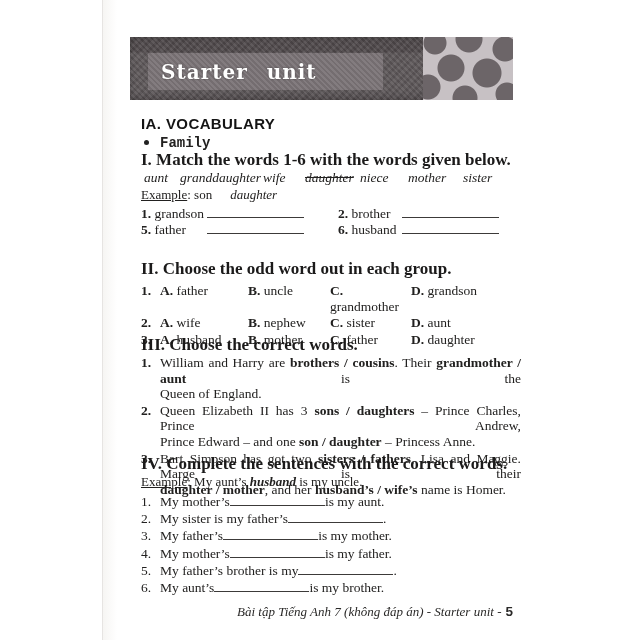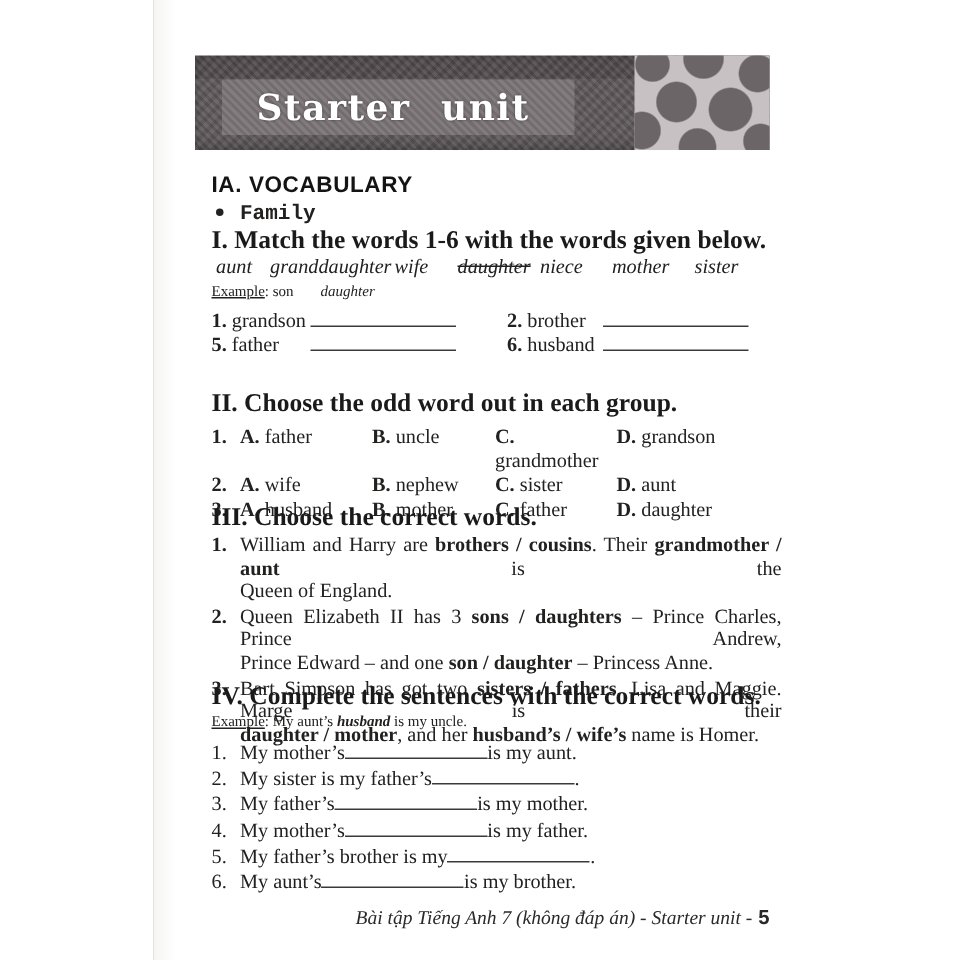--- a/index.html
+++ b/index.html
@@ -26,22 +26,22 @@
                      repeating-linear-gradient(-45deg,rgba(255,255,255,.04) 0 3px,rgba(0,0,0,.05) 3px 6px);
   }
   .banner-inner{
     position:absolute;left:18px;top:16px;width:235px;height:37px;
     background:#7b7477;
     background-image:repeating-linear-gradient(45deg,rgba(255,255,255,.06) 0 2px,rgba(0,0,0,.06) 2px 4px);
     display:flex;align-items:center;
   }
   .banner-title{
     font-family:"DejaVu Serif", serif;
-    font-weight:bold;font-size:24px;color:#ffffff;
-    padding-left:23px;letter-spacing:1px;word-spacing:11px;
+    font-weight:bold;font-size:20px;color:#ffffff;
+    padding-left:13px;letter-spacing:1px;word-spacing:11px;
     text-shadow:0 0 2px rgba(0,0,0,.45);
     white-space:nowrap;
   }
   .banner-bubbles{
     position:absolute;right:0;top:0;width:90px;height:63px;
     background-color:#c7c1c4;
     background-image:
       radial-gradient(circle at 12px 6px,  #6c6568 0 11px, rgba(0,0,0,0) 12px),
       radial-gradient(circle at 46px 2px,  #6c6568 0 13px, rgba(0,0,0,0) 14px),
       radial-gradient(circle at 82px 12px, #6c6568 0 12px, rgba(0,0,0,0) 13px),
@@ -60,21 +60,21 @@
   }
   .family{top:135px;font-weight:bold;font-size:14px;font-family:Liberation Mono, monospace;}
   .family .dot{display:inline-block;width:5px;height:5px;border-radius:50%;background:#222;margin:0 11px 2px 3px;vertical-align:middle;}
   .ex-title{font-weight:bold;font-size:17px;color:#1b1a1a;}
 
   
   .ex1-title{top:152px;}
   .wordbank{top:170px;height:16px;width:380px;font-style:italic;font-size:13.5px;}
   .wordbank span{position:absolute;white-space:nowrap;}
   .strike{text-decoration:line-through;}
-  .example-line{font-size:10px;}
+  .example-line{font-size:13px;}
   .ex1-example{top:187px;}
   .ex-label{text-decoration:underline;}
   .answer-italic{font-style:italic;margin-left:18px;}
   .ex1-rows{top:205px;width:380px;}
   .ex1-rows .row{display:flex;align-items:baseline;height:16.4px;}
   .c1{width:66px;} .c2{width:64px;}
   .numb{font-weight:bold;}
   .blank{display:inline-block;border-bottom:1px solid #3c3a39;height:12px;}
   .bl1{width:97px;} .sp{width:34px;} .bl2{width:97px;}
 

